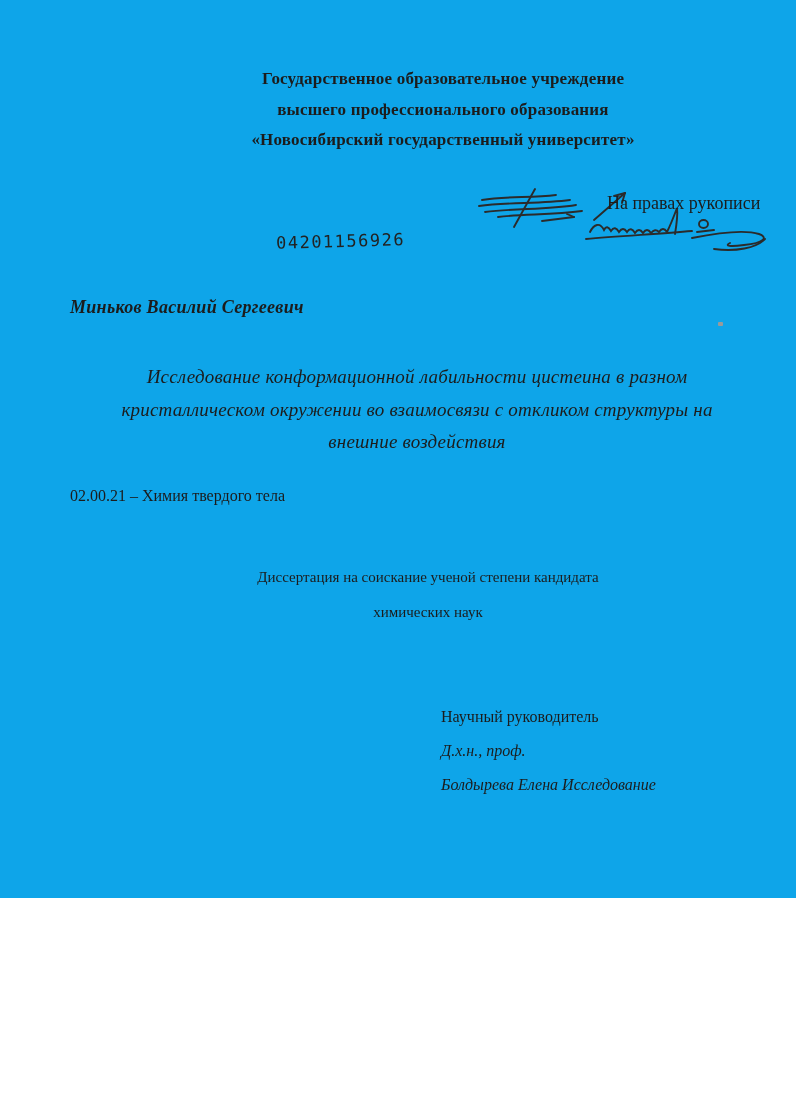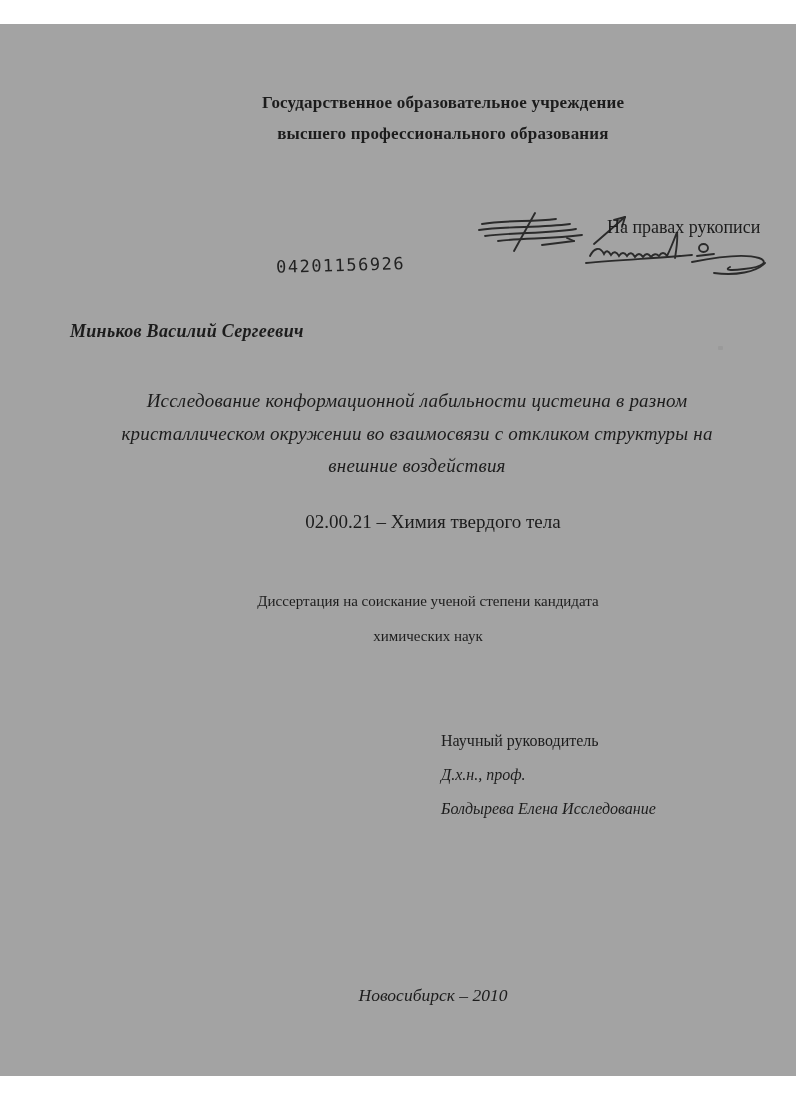--- a/index.html
+++ b/index.html
@@ -3,26 +3,25 @@
 <meta charset="utf-8">
 <style>
   html, body {
     margin: 0;
     padding: 0;
     background: #ffffff;
   }
   .page {
     position: relative;
     width: 796px;
-    height: 1052px;
-    background: #a3a3a3;
+    height: 898px;
+    background: #0ea5e9;
     font-family: "Liberation Serif", serif;
     color: #1c1c1c;
     overflow: hidden;
-    margin-top: 24px;
   }
   .abs { position: absolute; }
 
   
   .institution {
     top: 64px;
     left: 90px;
     right: 0;
     text-align: center;
     font-size: 17px;
@@ -78,22 +77,22 @@
     font-style: italic;
     line-height: 32.5px;
     letter-spacing: 0.2px;
   }
 
   
   .specialty {
     top: 487px;
     left: 70px;
     right: 0;
-    text-align: center;
-    font-size: 19px;
+    text-align: left;
+    font-size: 16px;
   }
 
   
   .degree {
     top: 560px;
     left: 60px;
     right: 0;
     text-align: center;
     font-size: 15px;
     line-height: 35px;
@@ -138,20 +137,21 @@
   }
 </style>
 </head>
 <body>
 
 <div class="page">
 
   <div class="abs institution">
     <div>Государственное образовательное учреждение</div>
     <div>высшего профессионального образования</div>
+    <div>«Новосибирский государственный университет»</div>
   </div>
 
   <svg class="abs signature" viewBox="0 0 290 72" aria-hidden="true">
     <g class="sig-stroke">
       <path d="M4,14 C28,10 52,12 78,9"></path>
       <path d="M1,20 C30,16 62,18 92,14"></path>
       <path d="M7,26 C38,22 68,24 98,19"></path>
       <path d="M20,31 C46,28 74,29 104,25"></path>
       <path d="M57,3 L36,41"></path>
       <path d="M64,35 L96,31"></path>

